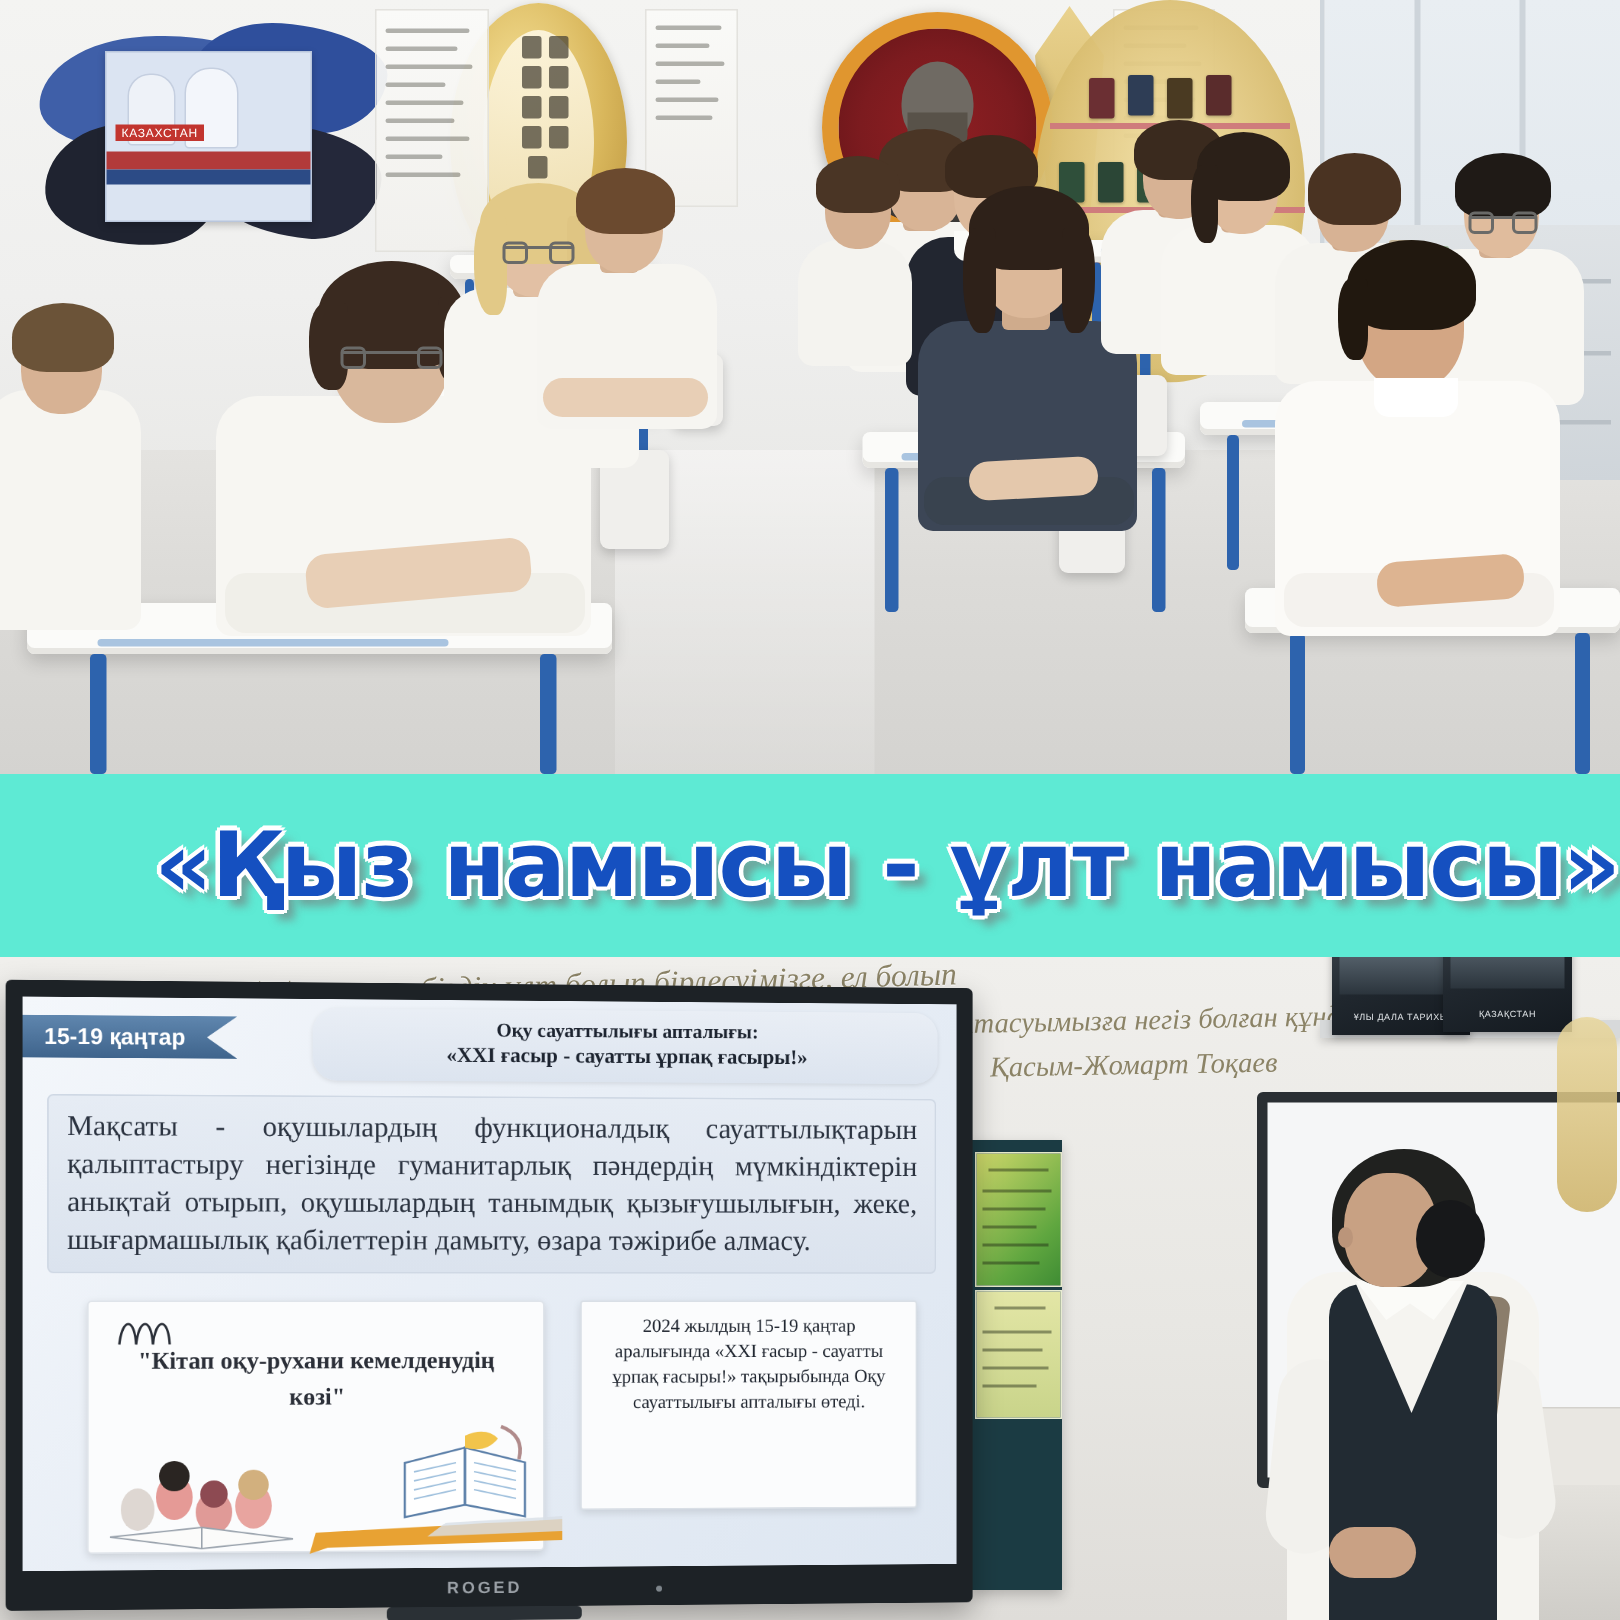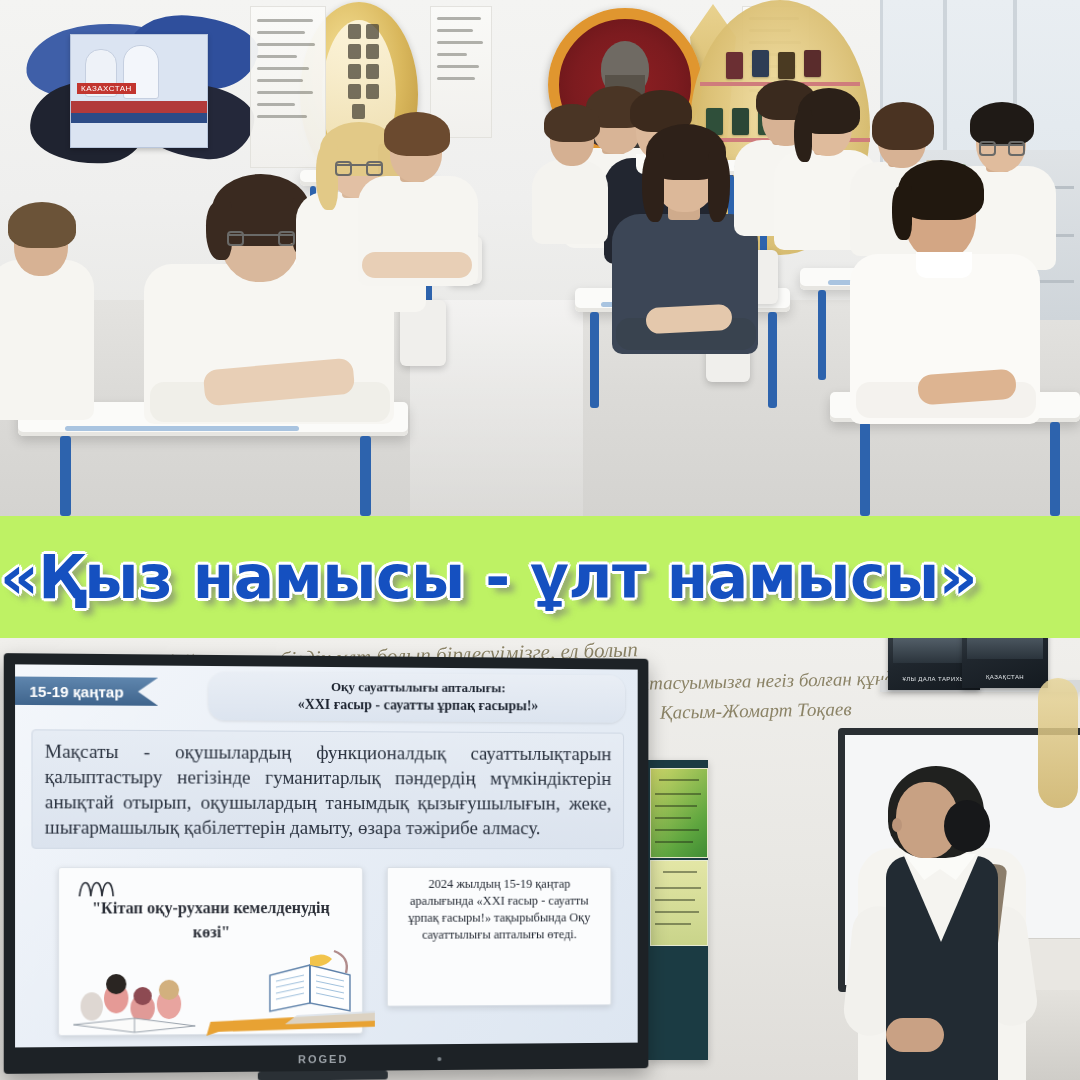--- a/index.html
+++ b/index.html
@@ -81,22 +81,22 @@
   .st .neck{position:absolute;border-radius:4px;}
   .st .head{position:absolute;border-radius:48% 48% 46% 46%;}
   .st .hair{position:absolute;border-radius:50% 50% 34% 34%;}
   .st .arm{position:absolute;border-radius:14px;}
   .st .collar{position:absolute;width:0;height:0;}
   .glasses{position:absolute;height:0;border-top:2px solid #6a6a68;border-radius:2px;}
   .glasses:before,.glasses:after{content:"";position:absolute;top:-5px;width:13px;height:11px;border:2px solid #6a6a68;border-radius:4px;}
   .glasses:before{left:-1px;} .glasses:after{right:-1px;}
 
   
-  .title-band{position:absolute;left:0;top:516px;width:1080px;height:122px;background:#bef264;
-    display:flex;align-items:center;justify-content:flex-start;}
+  .title-band{position:absolute;left:0;top:516px;width:1080px;height:122px;background:#5eead4;
+    display:flex;align-items:center;justify-content:flex-end;}
   .title-text{font-family:"DejaVu Sans",sans-serif;font-weight:bold;font-size:60px;line-height:1;
     color:#1550c0;white-space:nowrap;letter-spacing:-.5px;
     text-shadow:
       -2px -2px 0 #ffffff, 2px -2px 0 #ffffff, -2px 2px 0 #ffffff, 2px 2px 0 #ffffff,
       -3px 0 0 #ffffff, 3px 0 0 #ffffff, 0 -3px 0 #ffffff, 0 3px 0 #ffffff,
       7px 7px 6px rgba(120,120,120,.62);}
 
   
   .photo-bot{position:absolute;left:0;top:638px;width:1080px;height:442px;overflow:hidden;
     background:linear-gradient(180deg,#eeedea 0%,#e7e6e3 60%,#dedcd8 100%);}

